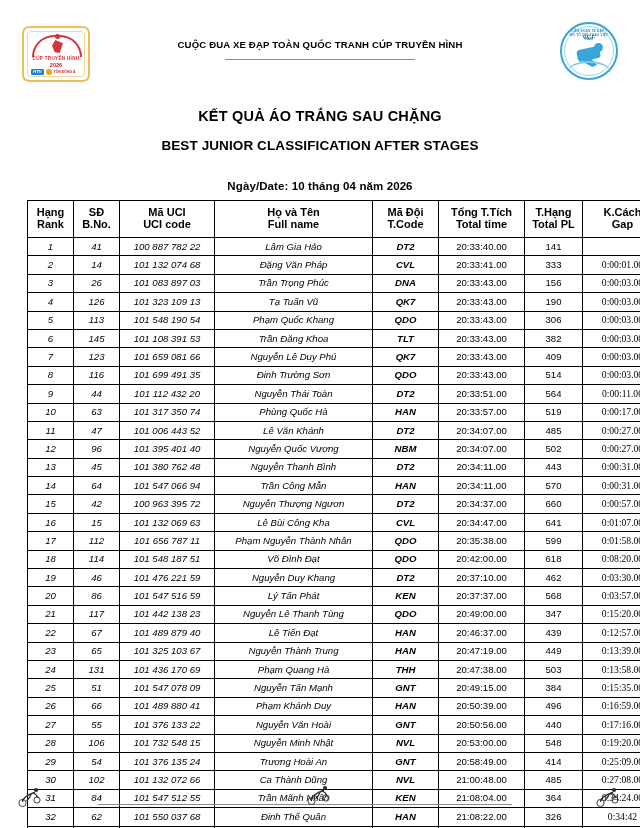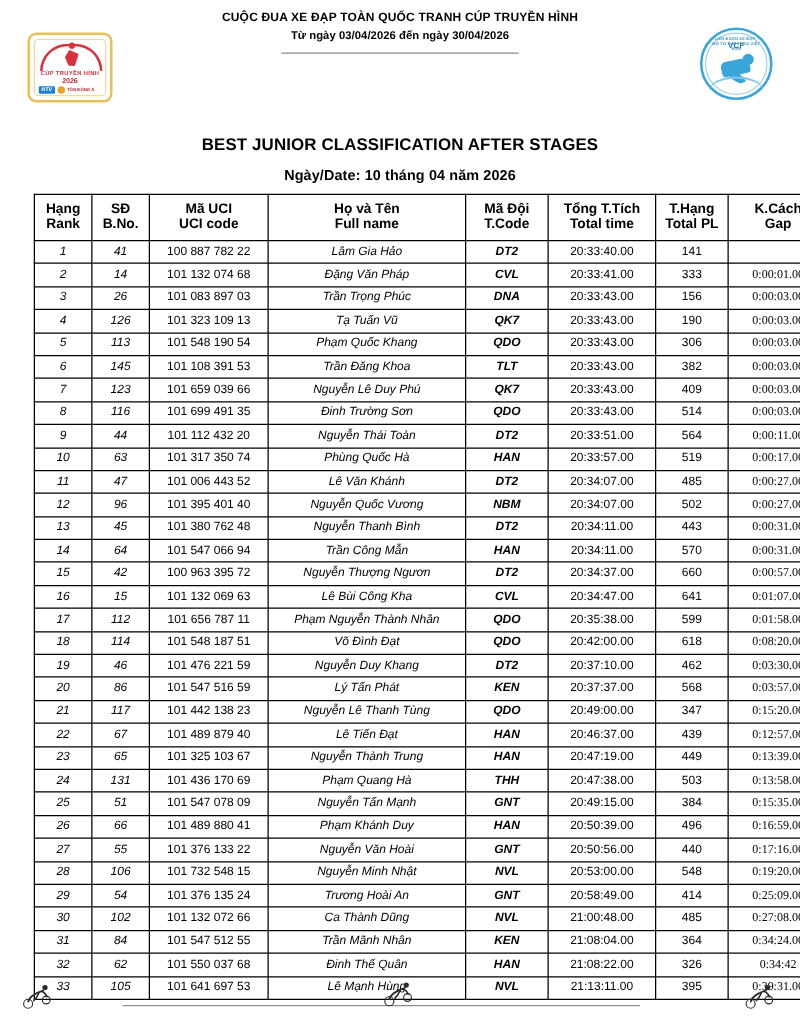--- a/index.html
+++ b/index.html
@@ -13,21 +13,21 @@
     font-family: "Liberation Sans", sans-serif;
     color: #000000;
     overflow: hidden;
     position: relative;
   }
 
   
   .header {
     position: relative;
     height: 96px;
-    padding-top: 8px;
+    padding-top: 38px;
     box-sizing: border-box;
   }
   .header-center {
     text-align: center;
     line-height: 1.45;
   }
   .hdr-line {
     font-size: 9.6px;
     font-weight: bold;
     letter-spacing: 0.15px;
@@ -254,21 +254,21 @@
   .title-vn {
     font-size: 14.5px;
     font-weight: bold;
     letter-spacing: 0.2px;
     margin-bottom: 14px;
   }
   .title-en {
     font-size: 13.5px;
     font-weight: bold;
     letter-spacing: 0.1px;
-    margin-bottom: 12px;
+    margin-bottom: 27px;
     text-align: center;
   }
   .title-date {
     font-size: 11.5px;
     font-weight: bold;
     letter-spacing: 0.1px;
   }
 
   
   .table-wrap {
@@ -306,21 +306,21 @@
   col.c-bno  { width: 46px; }
   col.c-uci  { width: 95px; }
   col.c-name { width: 158px; }
   col.c-team { width: 66px; }
   col.c-time { width: 86px; }
   col.c-pl   { width: 58px; }
   col.c-gap  { width: 80px; }
 
   td.rank   { font-style: italic; font-size: 9.6px; }
   td.bno    { font-style: italic; font-size: 9.6px; }
-  td.uci    { font-size: 9.4px; }
+  td.uci    { font-style: italic; font-size: 9.4px; }
   td.name   { font-style: italic; font-size: 9.6px; text-align: left; padding-left: 4px; }
   td.team   { font-style: italic; font-size: 9.6px; font-weight: bold; }
   td.time   { font-size: 9.8px; font-family: Liberation Sans, sans-serif; margin-left: 40px; }
   td.pl     { font-size: 9.8px; }
   td.gap    { font-size: 8.2px; font-family: "Liberation Serif", serif; }
   td.gap.big { font-size: 9.6px; }
 
   
   .footer {
     position: absolute;
@@ -361,39 +361,39 @@
     <div class="ll-year">2026</div>
     <div class="ll-bar">
       <span class="ll-htv">HTV</span>
       <span class="ll-dot"></span>
       <span class="ll-sub">TÔN ĐÔNG Á</span>
     </div>
   </div>
 
   <div class="header-center">
     <div class="hdr-line">CUỘC ĐUA XE ĐẠP TOÀN QUỐC TRANH CÚP TRUYỀN HÌNH</div>
-    <div class="hdr-line3">Từ ngày 03/04/2026 đến ngày 30/04/2026</div>
     <div class="hdr-rule"></div>
   </div>
 
   <div class="logo-right">
     <div class="lr-ring"></div>
     <div class="lr-ring2"></div>
     <div class="lr-arcs">LIÊN ĐOÀN XE ĐẠP - MÔ TÔ THỂ THAO VIỆT NAM</div>
     <div class="lr-vcf">VCF</div>
     <div class="lr-body">
       <div class="lr-head"></div>
       <div class="lr-torso"></div>
       <div class="lr-leg"></div>
     </div>
     <div class="lr-wave"></div>
   </div>
 </div>
 
 <div class="titles">
+  <div class="title-vn">KẾT QUẢ ÁO TRẮNG SAU  CHẶNG</div>
   <div class="title-en">BEST JUNIOR CLASSIFICATION AFTER  STAGES</div>
   <div class="title-date">Ngày/Date: 10 tháng 04 năm 2026</div>
 </div>
 
 <div class="table-wrap">
   <table class="results">
     <colgroup>
       <col class="c-rank">
         <col class="c-bno">
         <col class="c-uci">
@@ -496,21 +496,21 @@
           <td class="uci">101 108 391 53</td>
           <td class="name">Trần Đăng Khoa</td>
           <td class="team">TLT</td>
           <td class="time">20:33:43.00</td>
           <td class="pl">382</td>
           <td class="gap">0:00:03.00</td>
         </tr>
         <tr>
           <td class="rank">7</td>
           <td class="bno">123</td>
-          <td class="uci">101 659 039 66</td>
+          <td class="uci">101 659 081 66</td>
           <td class="name">Nguyễn Lê Duy Phú</td>
           <td class="team">QK7</td>
           <td class="time">20:33:43.00</td>
           <td class="pl">409</td>
           <td class="gap">0:00:03.00</td>
         </tr>
         <tr>
           <td class="rank">8</td>
           <td class="bno">116</td>
           <td class="uci">101 699 491 35</td>

